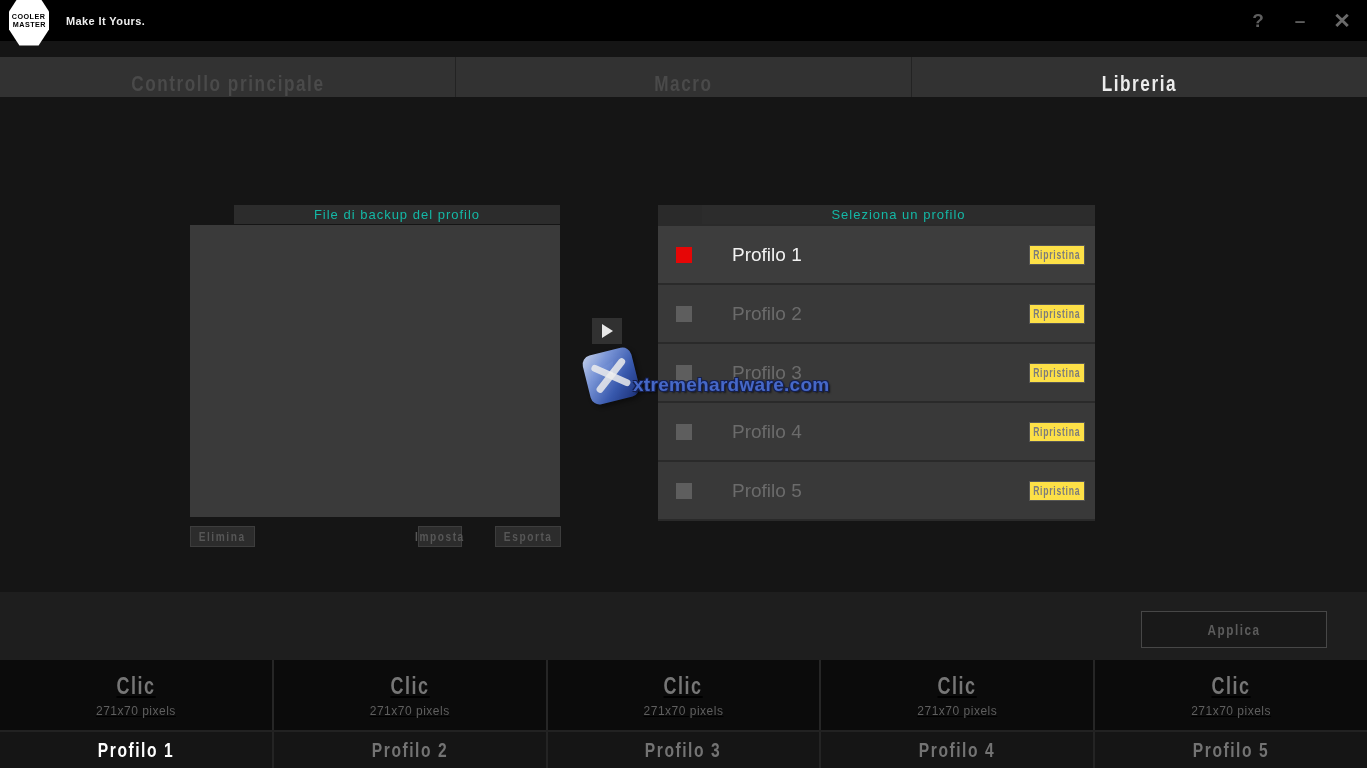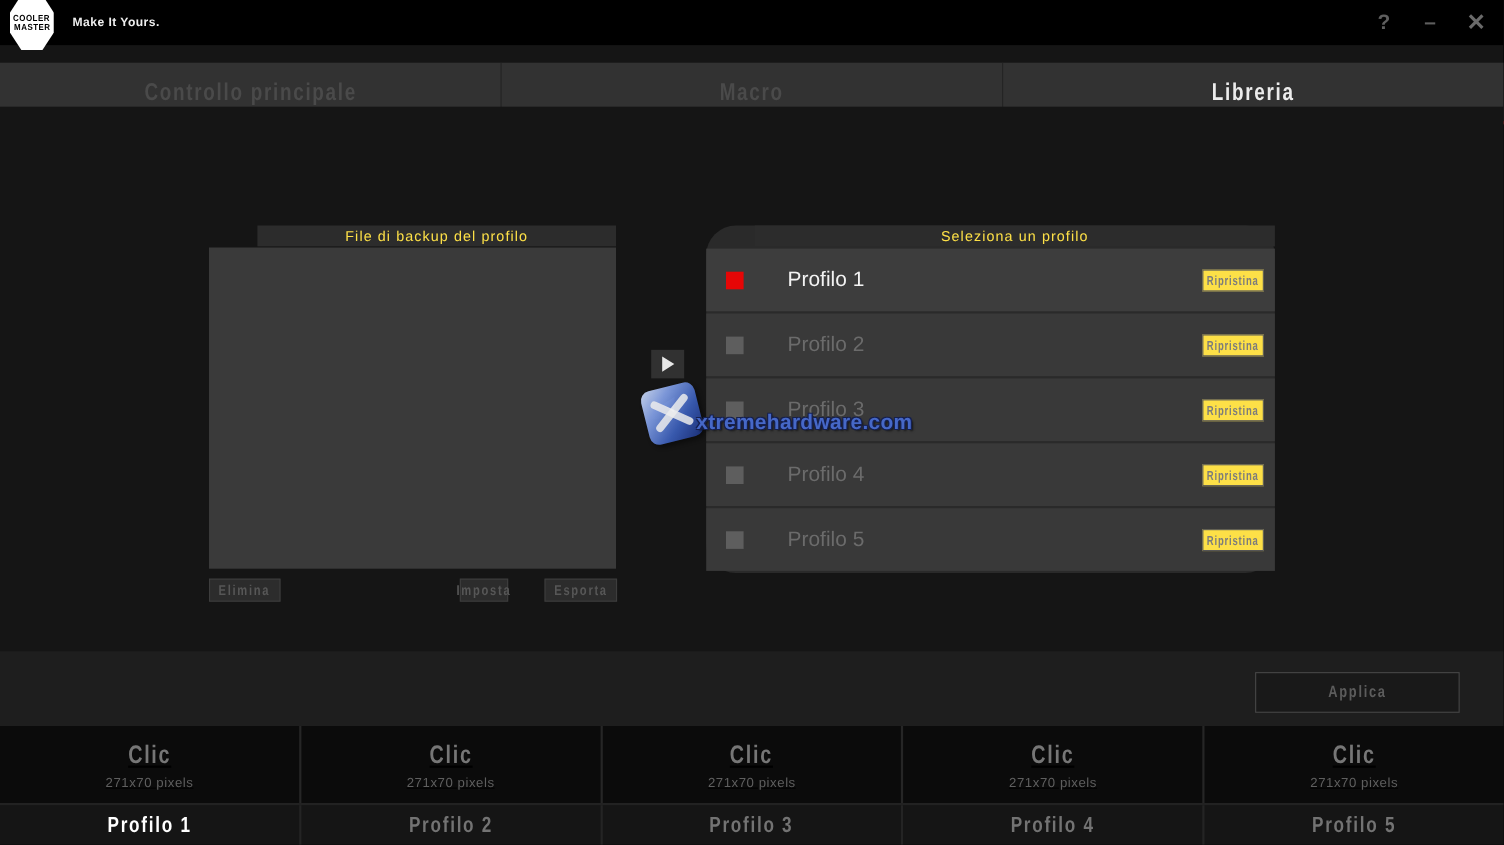--- a/index.html
+++ b/index.html
@@ -34,21 +34,21 @@
   .tab:last-child { border-right:none; }
   .tab .tab-label { font-size:22px; color:#4a4a4a; }
   .tab.active .tab-label { color:#ececec; }
   .tab .red-underline { display:none; }
   .tab.active .red-underline { display:block; position:absolute; left:0; right:0; bottom:-2px;
                                height:3px; background:#ad1212; }
 
   
   .content { position:absolute; left:0; top:97px; width:1367px; height:495px; background:#151515; }
 
-  .panel-header { height:19px; background:#2c2c2c; color:#fde047; font-size:13px;
+  .panel-header { height:19px; background:#2c2c2c; color:#14b8a6; font-size:13px;
                   letter-spacing:1px; display:flex; align-items:center; justify-content:center;margin-left:44px; }
 
   .backup-panel { position:absolute; left:190px; top:108px; width:370px; }
   .backup-body { height:292px; background:#3a3a3a; margin-top:1px; }
 
   .small-btn { position:absolute; height:21px; background:#2c2c2c; border:1px solid #3d3d3d;
                color:#575757; font-size:13px; display:flex; align-items:center;
                justify-content:center; cursor:default; }
   .btn-elimina { left:190px; top:429px; width:65px; }
   .btn-imposta { left:418px; top:429px; width:44px; }
@@ -56,21 +56,21 @@
 
   .arrow-btn { position:absolute; width:30px; height:26px; background:#313131;
                display:flex; align-items:center; justify-content:center; }
   .arrow-right { left:592px; top:221px; }
   .arrow-left  { left:592px; top:258px; }
   .tri-right { width:0; height:0; border-top:7px solid transparent; border-bottom:7px solid transparent;
                border-left:11px solid #e8e8e8; }
   .tri-left  { width:0; height:0; border-top:7px solid transparent; border-bottom:7px solid transparent;
                border-right:11px solid #a8a8a8; }
 
-  .profile-panel { position:absolute; left:642px; top:108px; width:517px; background:#2a2a2a; padding-bottom:2px;border-radius:27px; }
+  .profile-panel { position:absolute; left:658px; top:108px; width:437px; background:#2a2a2a; padding-bottom:2px; }
   .profile-rows { display:flex; flex-direction:column; gap:2px; padding-top:2px; }
   .profile-row { height:57px; background:#393939; display:flex; align-items:center; position:relative; }
   .profile-row.selected { background:#3d3d3d; }
   .row-check { width:16px; height:16px; background:#5e5e5e; margin-left:18px; }
   .profile-row.selected .row-check { background:#e60606; }
   .row-label { margin-left:40px; font-size:19px; color:#6b6b6b; }
   .profile-row.selected .row-label { color:#f2f2f2; }
   .restore-btn { position:absolute; right:10px; top:50%; transform:translateY(-50%);
                  width:56px; height:20px; background:#fde047; border:1px solid #565656;
                  color:#7c7c7c; font-size:12px; display:flex; align-items:center;

